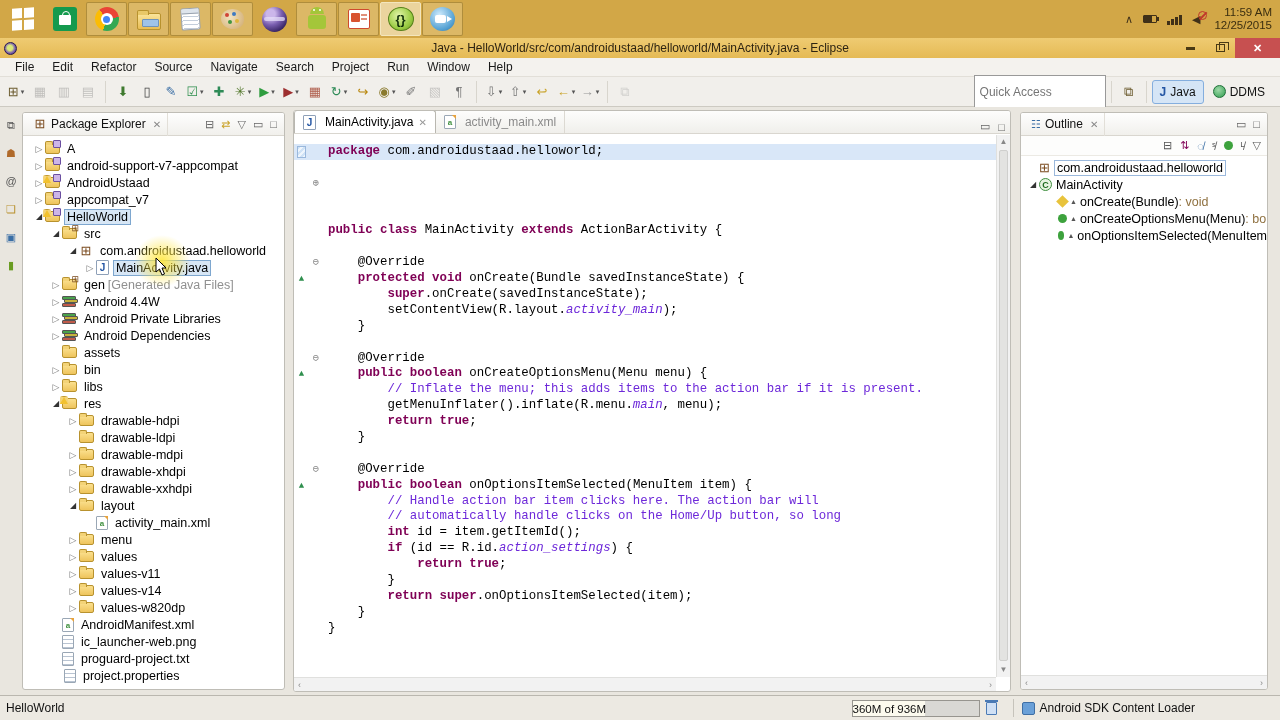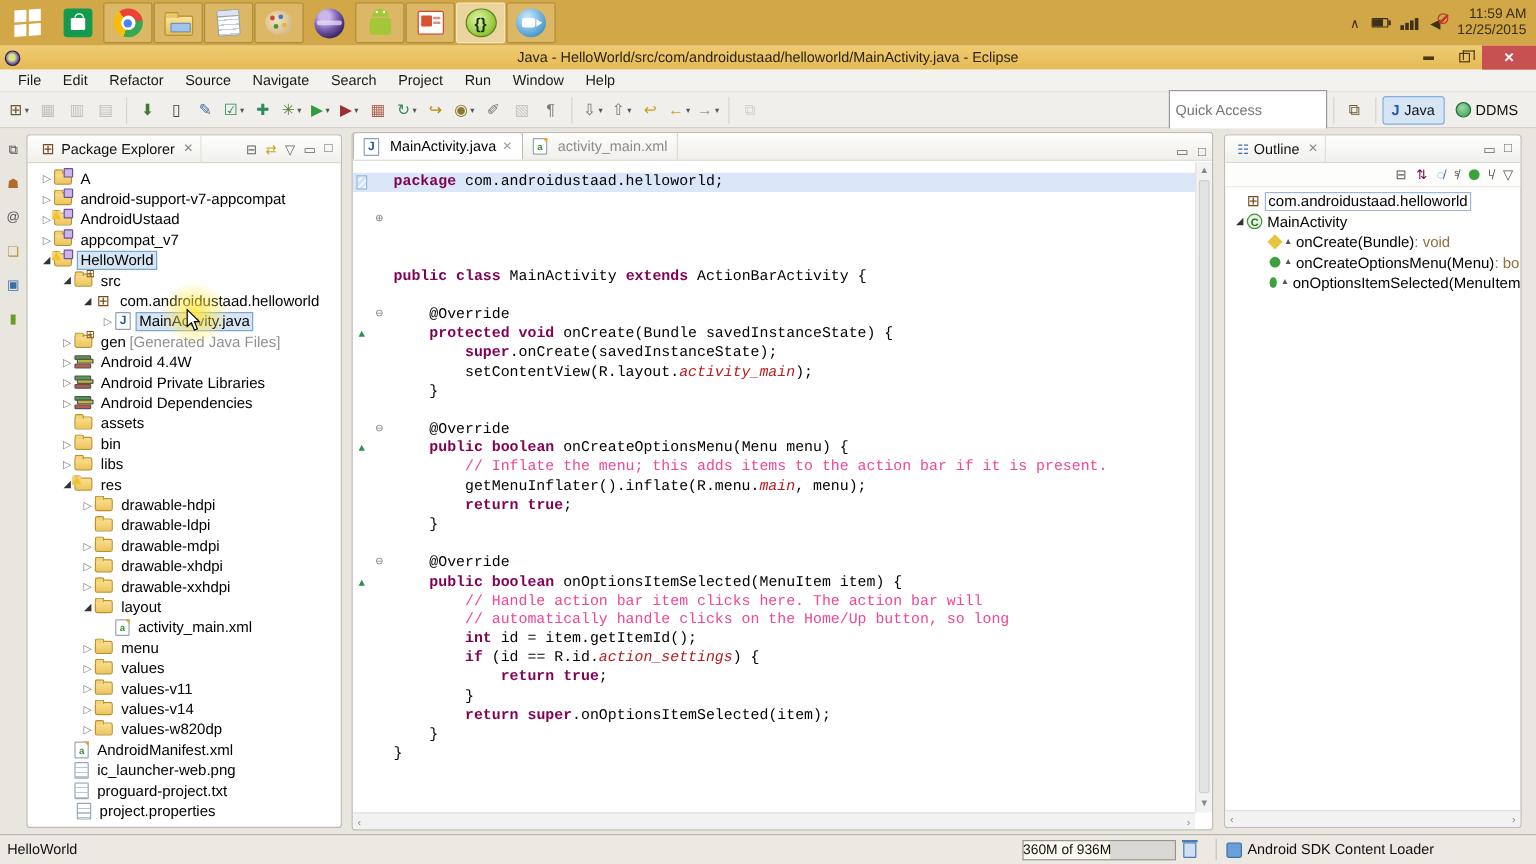--- a/index.html
+++ b/index.html
@@ -128,22 +128,22 @@
   .codewrap { position:absolute; top:24px; left:0; right:14px; bottom:14px; background:#fff; overflow:hidden; }
   .codeline { position:relative; height:15.9px; white-space:pre; font-family:"Liberation Mono",monospace; font-size:12.4px; line-height:15.9px; }
   .codeline .hl { position:absolute; left:0; right:0; top:0; bottom:0; background:#d9e7f8; }
   .lmark { position:absolute; left:1px; width:13px; text-align:center; top:0; }
   .lmark .tri { color:#2f8f4e; font-size:9px; }
   .lmark .range { display:inline-block; width:9px; height:12px; margin-top:2px; border:1px solid #9ab8dc; background:repeating-linear-gradient(135deg,#cfe2f6 0 2px,#eef5fc 2px 4px); }
   .lfold { position:absolute; left:15px; width:14px; text-align:center; top:0; color:#8a8a8a; font-size:10.5px; }
   .ltext { position:absolute; left:34px; top:0; }
   .tok-k { color:#7f0055; font-weight:bold; }
   .tok-d { color:#000; }
-  .tok-cm { color:#ec4899; }
-  .tok-sf { color:#b91c1c; font-style:italic; }
+  .tok-cm { color:#6d28d9; }
+  .tok-sf { color:#6d28d9; font-style:italic; }
   .impbox { display:inline-block; width:8px; height:10px; border:1px solid #888; background:#f2f2f2; vertical-align:-1px; margin-left:2px; }
   .vbar { position:absolute; top:24px; right:0; width:14px; bottom:14px; background:#f2f2f2; border-left:1px solid #e0e0de; }
   .vbar .arr { height:14px; text-align:center; font-size:8px; color:#888; line-height:14px; }
   .vbar .thumb { position:absolute; top:15px; left:2px; right:2px; bottom:16px; background:#e3e3e1; border:1px solid #cfcfcd; border-radius:2px; }
   .vbar .arr.dn { position:absolute; bottom:0; left:0; right:0; }
   .hbar { position:absolute; left:0; right:14px; bottom:0; height:14px; background:#f2f2f2; border-top:1px solid #e0e0de; display:flex; align-items:center; justify-content:space-between; padding:0 4px; color:#888; font-size:9px; }
 
   
   .o-tools { height:20px; display:flex; align-items:center; justify-content:flex-end; gap:8px; padding-right:6px; border-bottom:1px solid #eceae4; color:#555; font-size:11px; background:#fdfdfc; }
   .o-tools .gdot { width:9px; height:9px; border-radius:50%; background:#3da23d; display:inline-block; }

